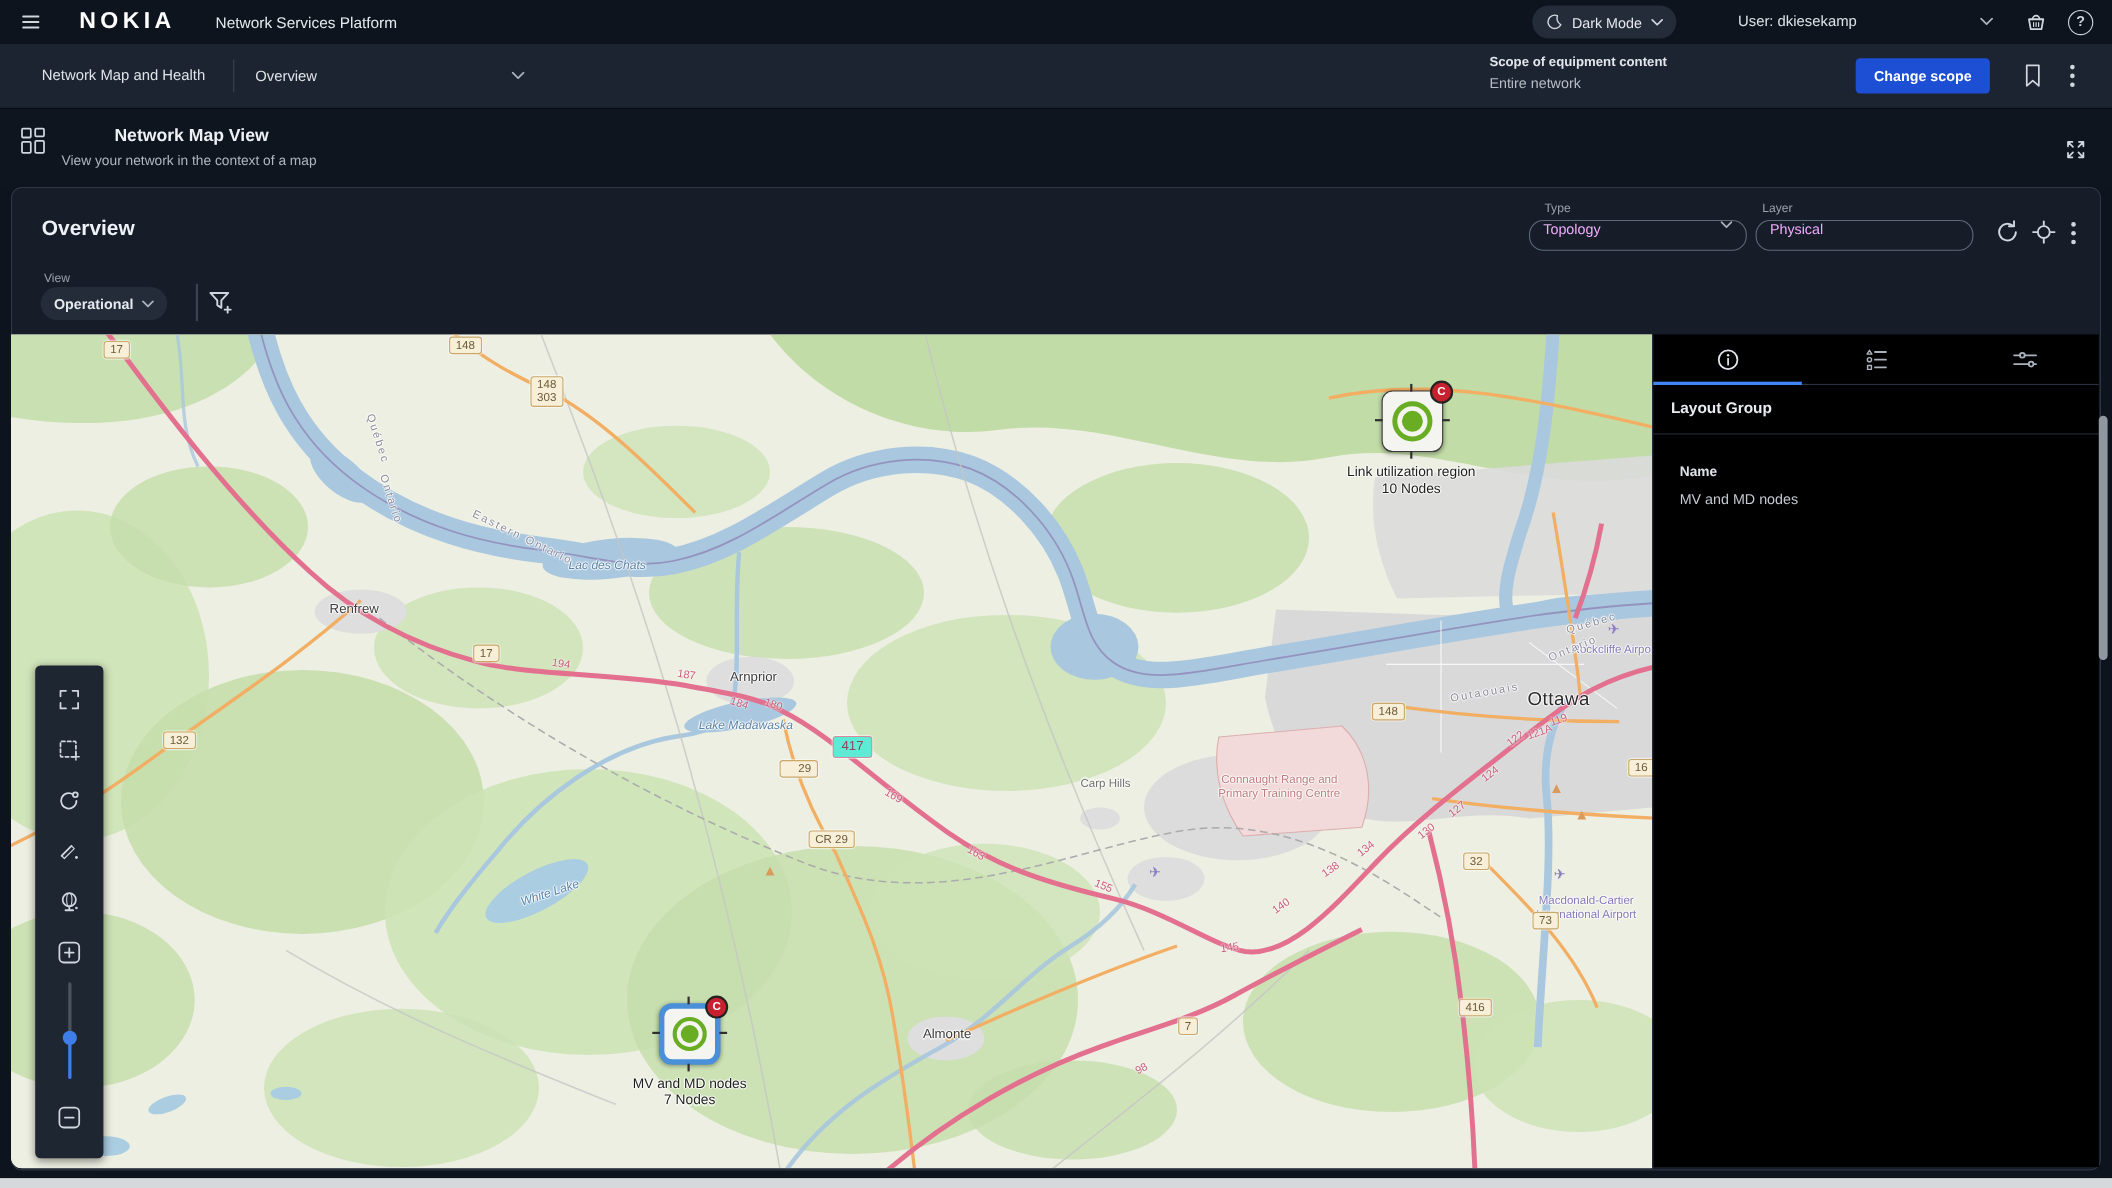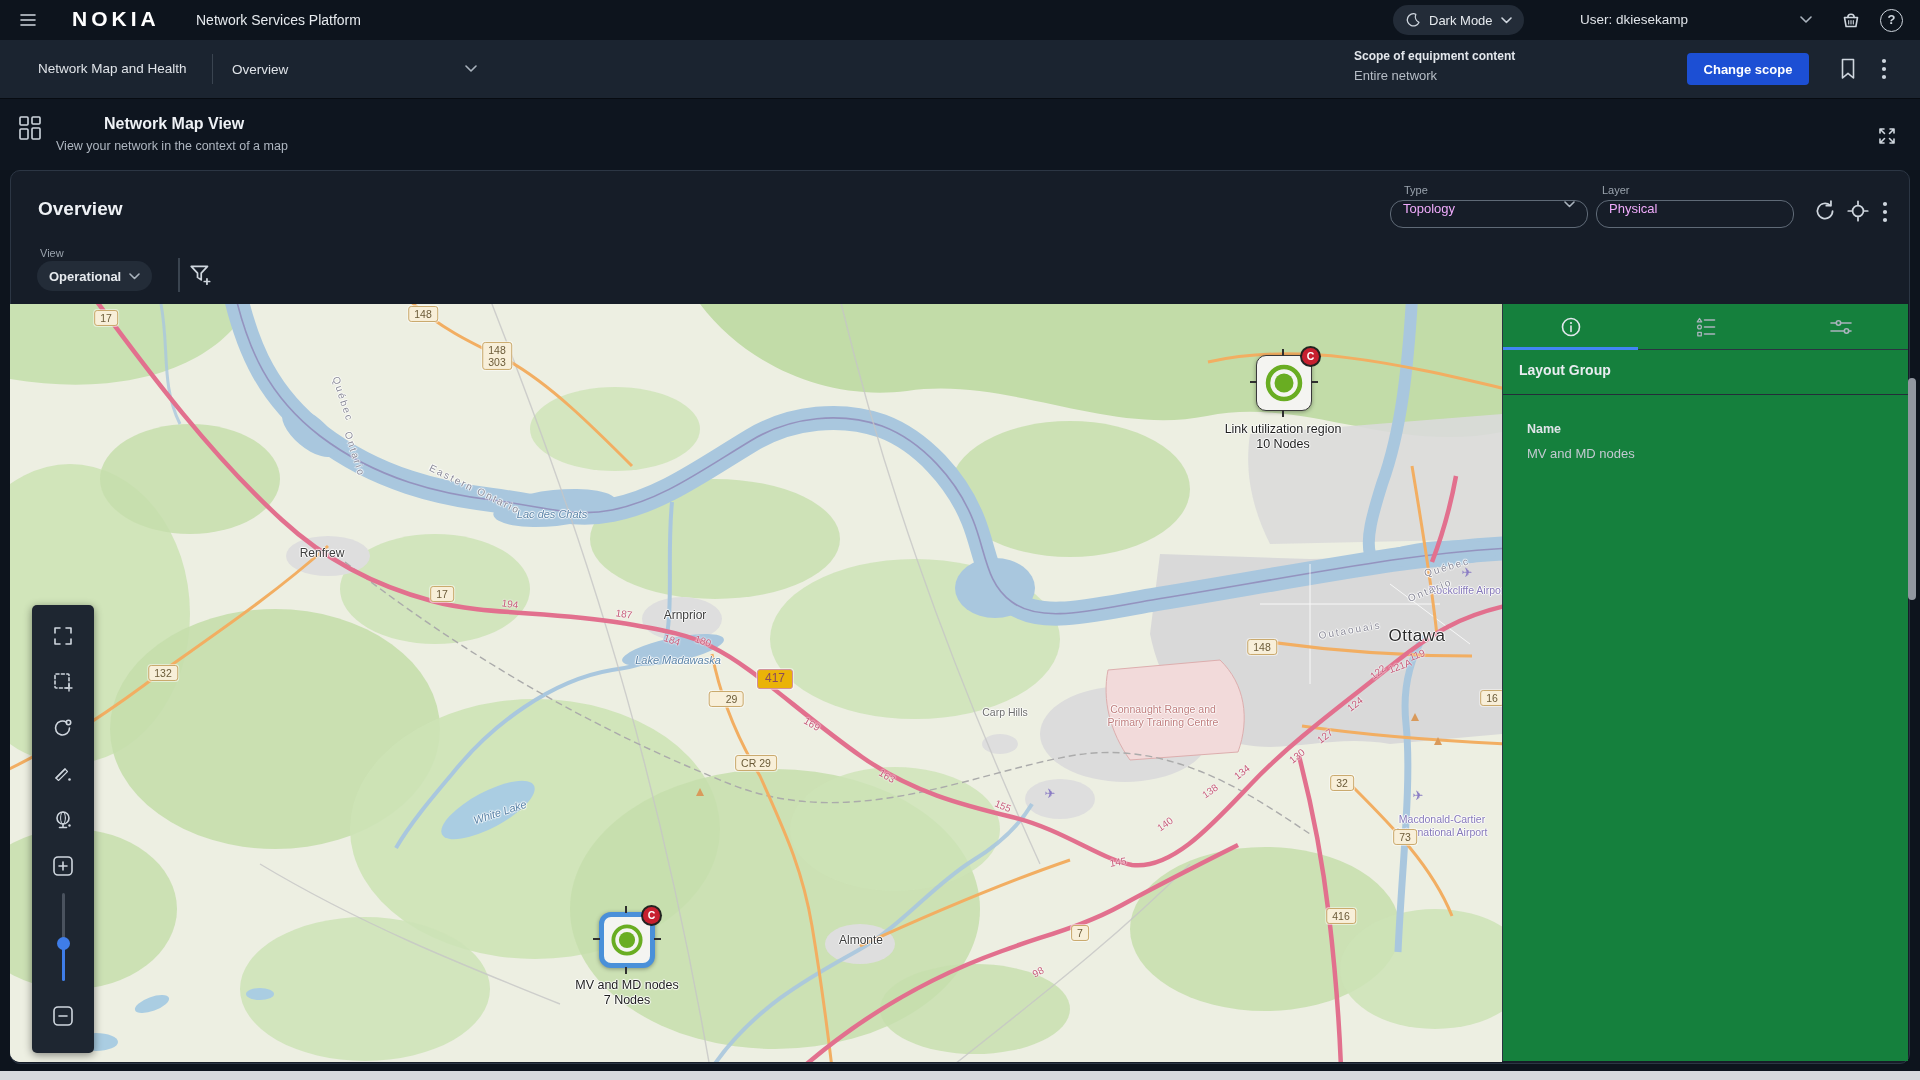--- a/index.html
+++ b/index.html
@@ -14,37 +14,37 @@
   .icon{stroke:#cfd6de;fill:none;stroke-width:1.6;stroke-linecap:round;stroke-linejoin:round;}
   .icon-dim{stroke:#aab3bd;}
   .pill{background:#232c38;border-radius:16px;display:flex;align-items:center;gap:8px;padding:0 12px;height:30px;}
   .txt-label{color:#9aa3ad;font-size:11px;}
   .kebab circle{fill:#cfd6de;stroke:none;}
   
   #card{left:10px;top:170px;width:1898px;height:892px;background:#161d28;border:1px solid #2c3644;border-radius:10px;}
   .fieldbox{border:1px solid #5f6a77;border-radius:13px;height:26px;display:flex;align-items:flex-start;
             padding:0 12px;font-size:13px;color:#f0abfc;justify-content:space-between;}
   
-  #sidepanel{left:1502px;top:304px;width:405px;height:757px;background:#15803d;border-left:1px solid #2b3442;}
+  #sidepanel{left:1502px;top:304px;width:405px;height:757px;background:#000000;border-left:1px solid #2b3442;}
   .tabstrip{position:absolute;left:0;top:0;width:405px;height:45px;border-bottom:1px solid #2b3442;display:flex;}
   .tab{flex:1;display:flex;align-items:center;justify-content:center;position:relative;}
   .tab-underline{position:absolute;left:0;bottom:-1px;width:135px;height:3px;background:#4285f4;}
   
   #map{left:10px;top:304px;width:1492px;height:758px;overflow:hidden;background:#edefe2;border-bottom-left-radius:10px;}
   .maplbl{position:absolute;transform:translate(-50%,-50%);color:#3c3c3c;font-size:12px;white-space:nowrap;
           text-shadow:-1px 0 1px #fff,1px 0 1px #fff,0 -1px 1px #fff,0 1px 1px #fff;pointer-events:none;}
   .city{font-size:17px;color:#2a2a2a;letter-spacing:.5px;}
   .water{color:#5b84a8;font-style:italic;font-size:11px;}
   .areared{color:#bf7d7d;font-size:10.5px;white-space:normal;text-align:center;line-height:1.25;}
   .airport{color:#8679ba;font-size:10.5px;white-space:normal;text-align:center;line-height:1.25;}
   .boundary{color:#8b8b99;font-size:10px;letter-spacing:2px;}
   .shield{position:absolute;transform:translate(-50%,-50%);background:#f8efd9;border:1px solid #c9a86a;
           border-radius:3px;color:#6b5b38;font-size:10.5px;padding:1px 5px;line-height:1.15;text-align:center;
           box-shadow:0 0 0 1px rgba(255,255,255,.5);}
-  .shield417{background:#eab308;border-color:#cf8d9e;color:#8a4a5c;font-size:12px;padding:2px 7px;}
+  .shield417{background:#5eead4;border-color:#cf8d9e;color:#8a4a5c;font-size:12px;padding:2px 7px;}
   .exit{position:absolute;transform:translate(-50%,-50%);color:#c75b7a;font-size:10px;white-space:nowrap;
         text-shadow:0 0 2px #fff,0 0 2px #fff;pointer-events:none;}
   
   .markerbox{position:absolute;background:#f4f4f1;border-radius:10px;box-shadow:0 1px 4px rgba(0,0,0,.35);}
   .m-plain{border:1.5px solid #3a3a3a;}
   .m-selected{border:5px solid #4a90d9;border-radius:12px;}
   .tick{position:absolute;background:#2f2f2f;}
   .badge{position:absolute;width:17px;height:17px;border-radius:50%;background:#c7202f;color:#fff;
          font-size:10.5px;font-weight:bold;line-height:17px;text-align:center;box-shadow:0 0 0 2px rgba(25,25,25,.95);}
   .mlabel{position:absolute;transform:translateX(-50%);color:#1e1e1e;font-size:12.5px;text-align:center;white-space:nowrap;

